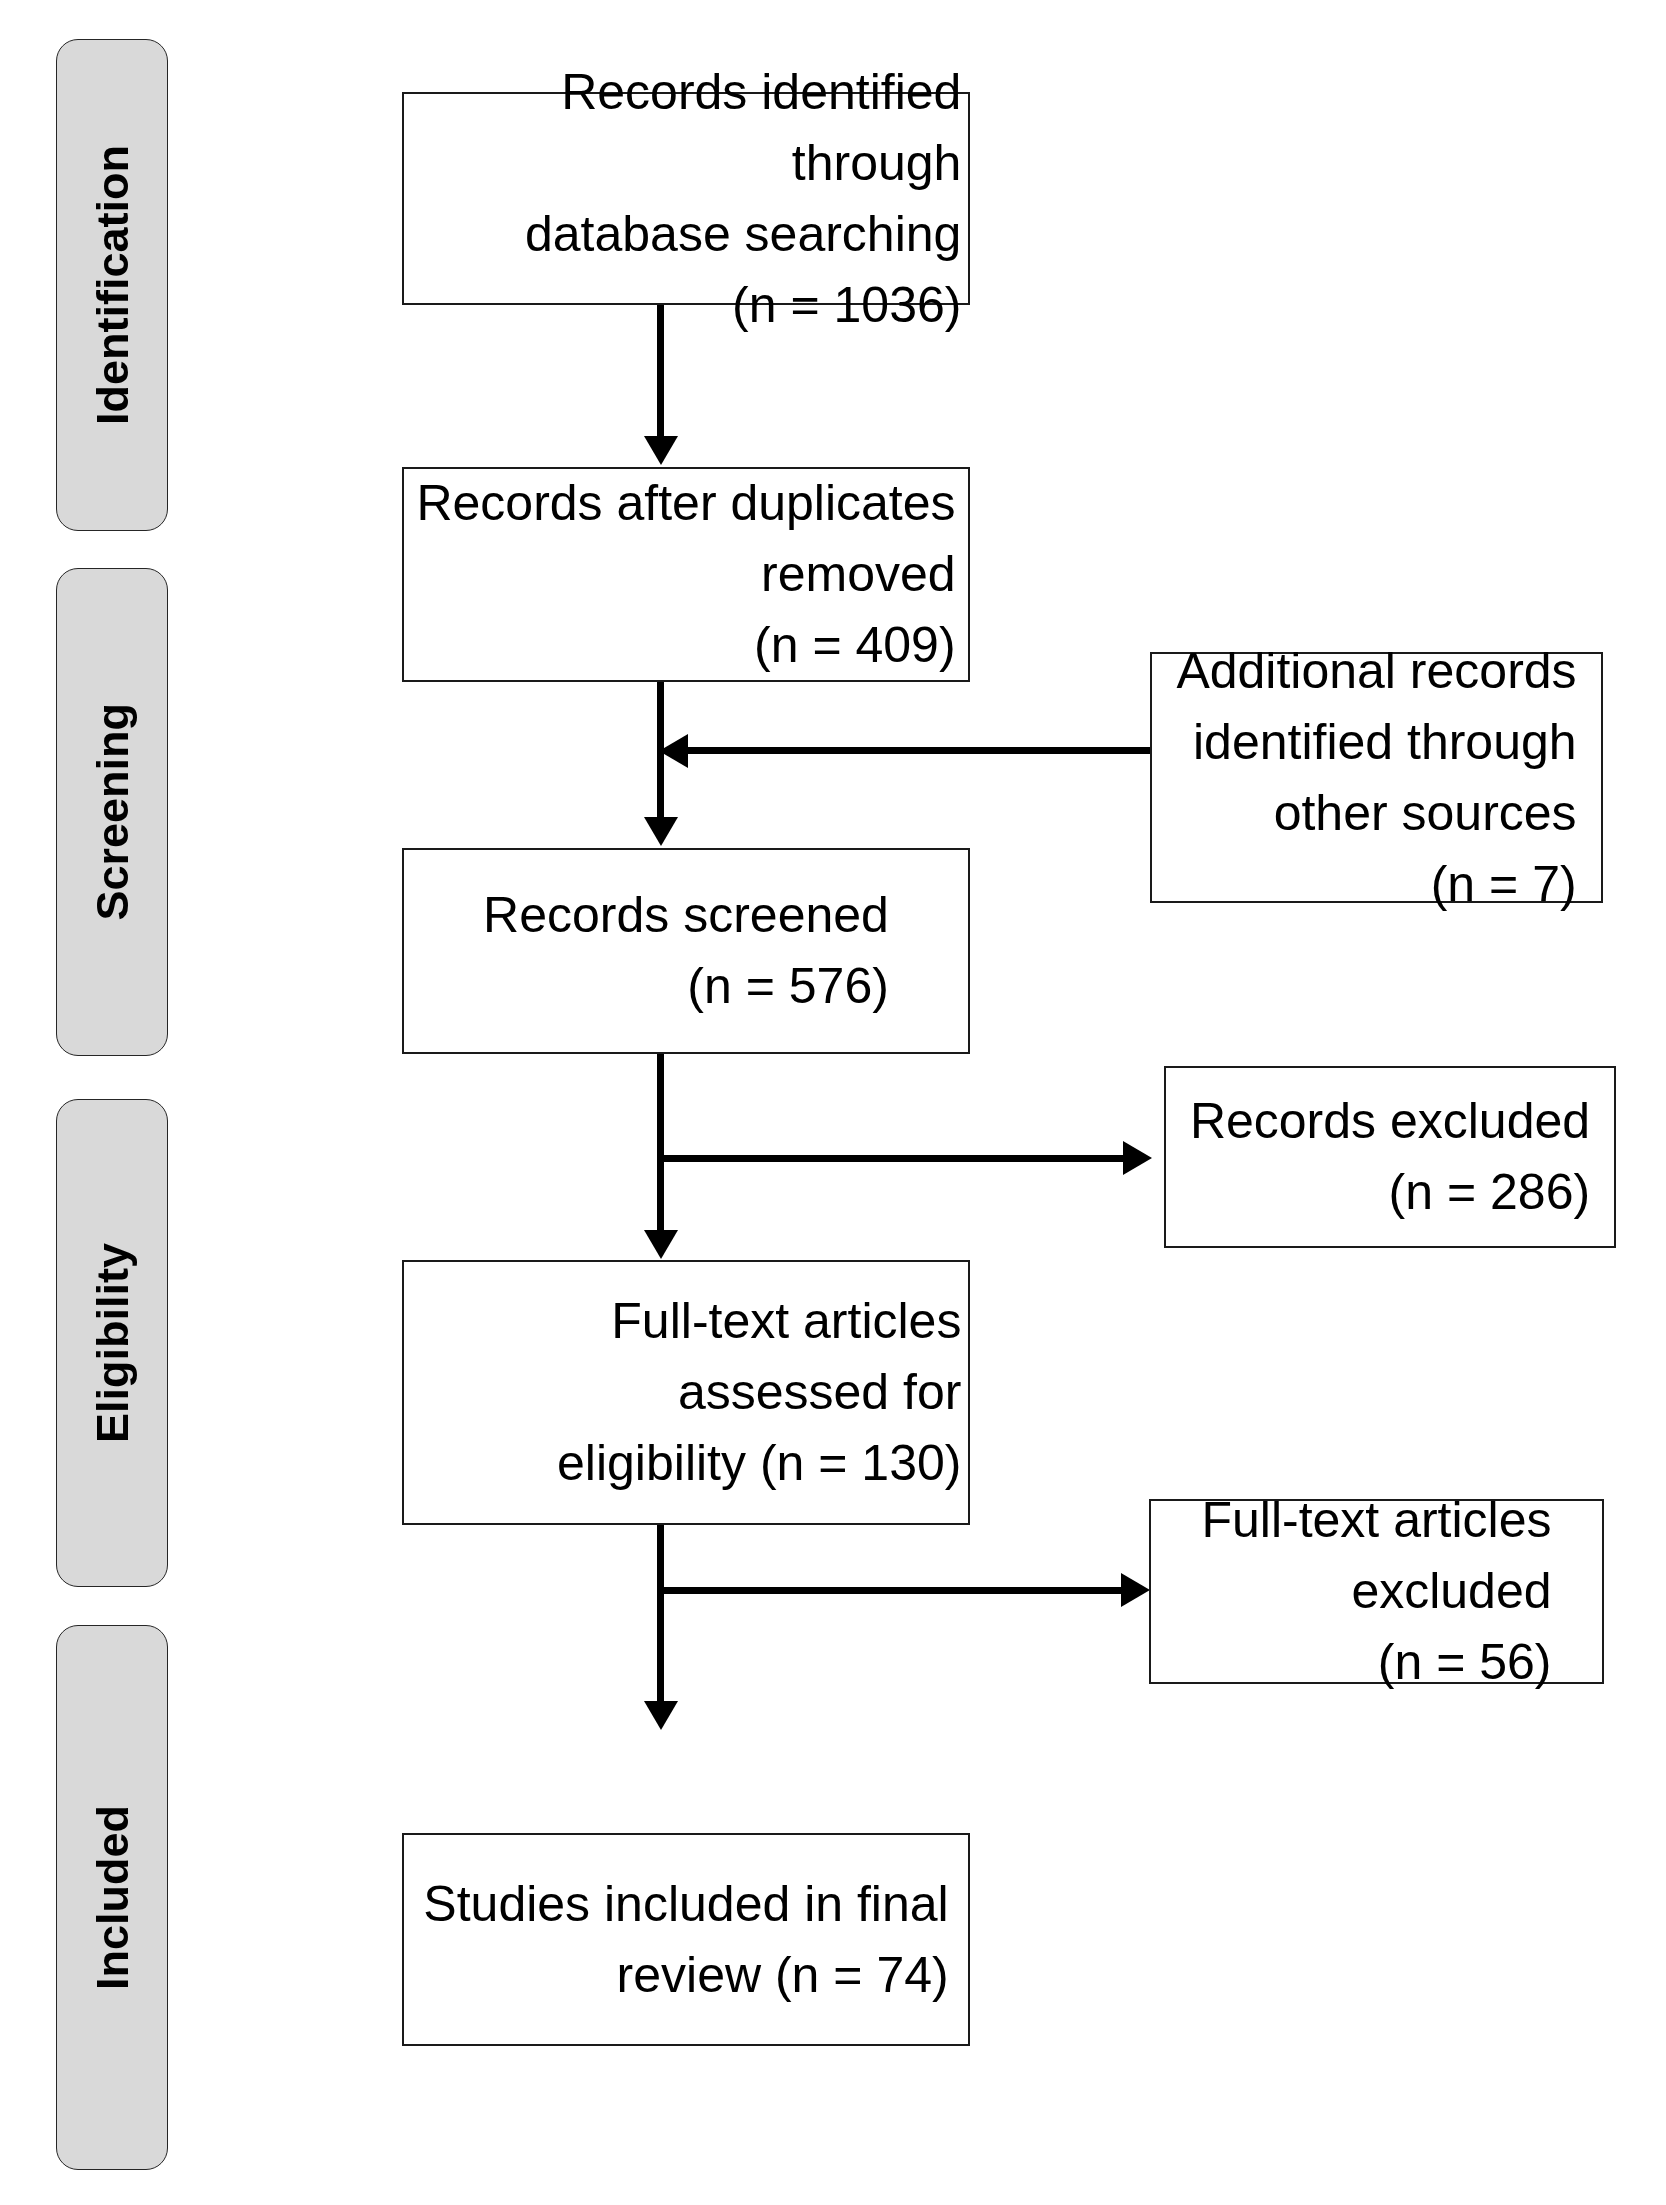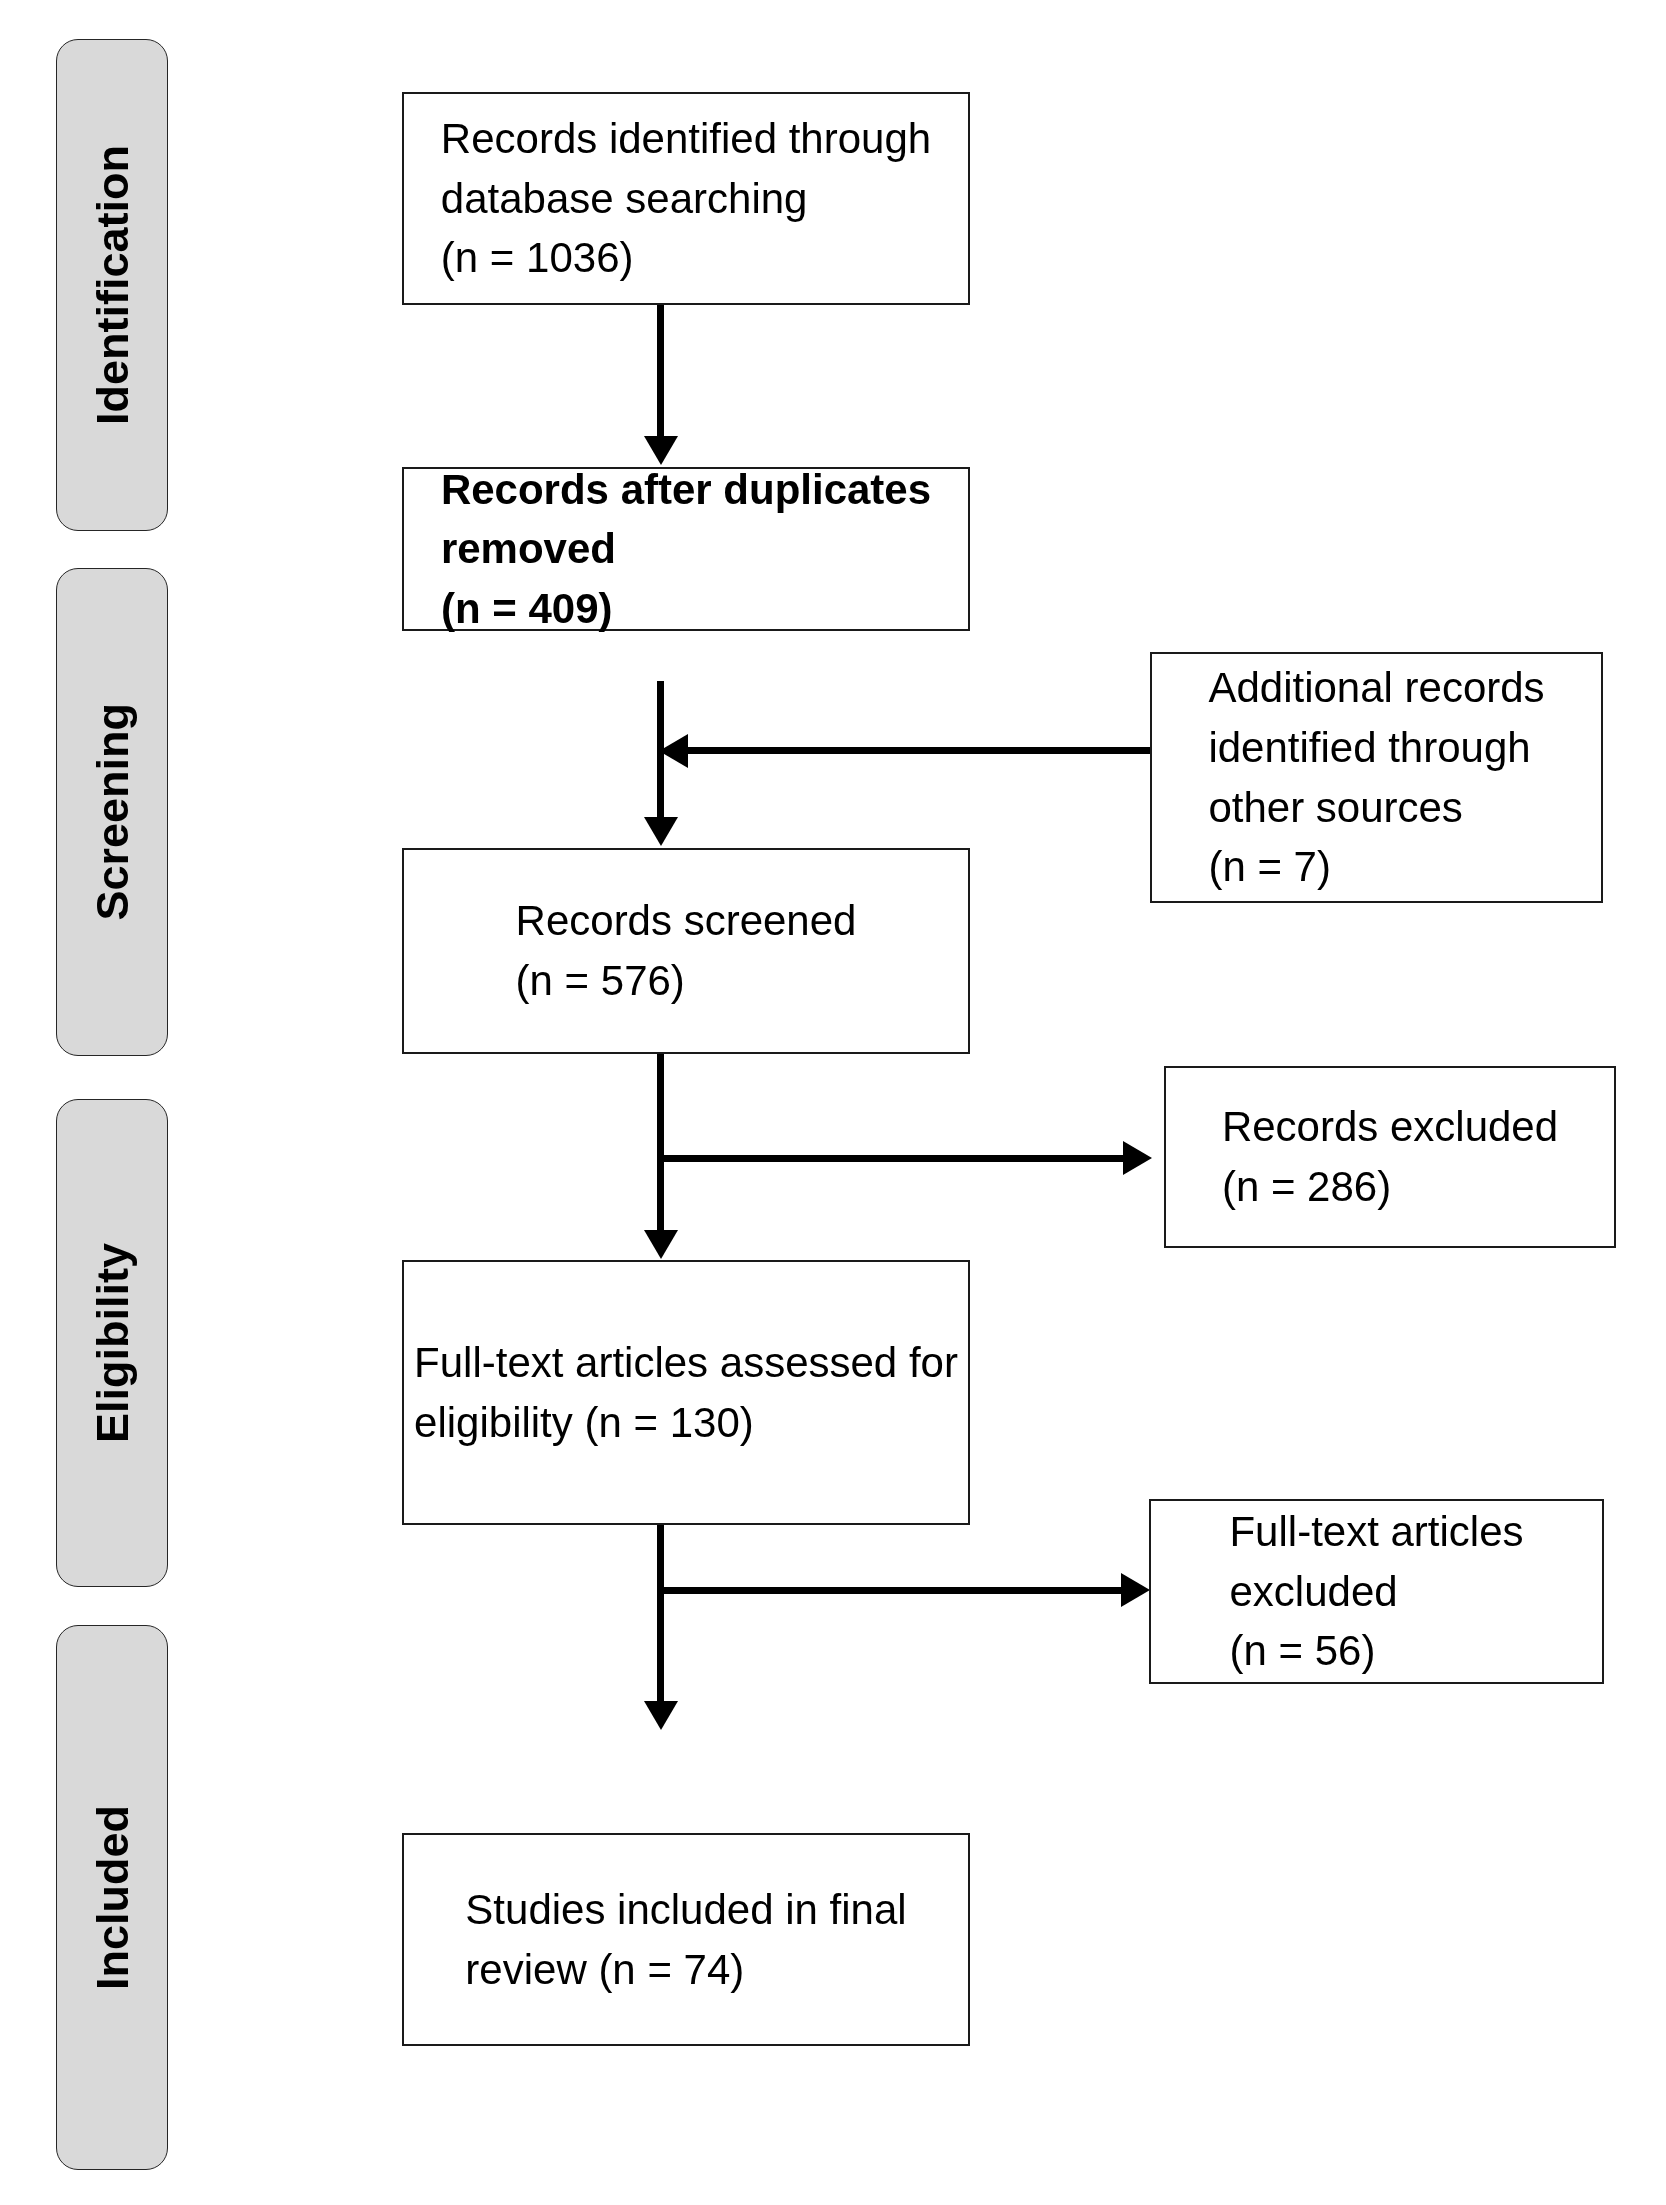--- a/index.html
+++ b/index.html
@@ -49,23 +49,23 @@
     position: absolute;
     background: #ffffff;
     border: 2.4px solid #1a1a1a;
     box-sizing: border-box;
     display: flex;
     align-items: center;
     justify-content: center;
     padding: 0 6.6px;
   }
   .flow-box-text {
-    font-size: 42px;
+    font-size: 50px;
     line-height: 1.42;
-    text-align: left;
+    text-align: right;
     color: #000000;
     white-space: pre-line;
   }
 
   
   .vline {
     position: absolute;
     background: #000000;
   }
   .hline {
@@ -139,21 +139,21 @@
 
   <div class="hline" style="left:657px; top:1587px; width:467px; height:6.6px;"></div>
   <div class="arrow-right" style="left:1121px; top:1573px;"></div>
 
   <div class="flow-box" style="left:402px; top:92px; width:568px; height:213px;">
     <span class="flow-box-text">Records identified through
 database searching
 (n = 1036)</span>
   </div>
 
-  <div class="flow-box" style="left:402px; top:467px; width:568px; height:164px;font-weight:bold;">
+  <div class="flow-box" style="left:402px; top:467px; width:568px; height:215px;">
     <span class="flow-box-text">Records after duplicates
 removed
 (n = 409)</span>
   </div>
 
   <div class="flow-box" style="left:1150px; top:620px; width:453px; height:251px;margin-top:32px;">
     <span class="flow-box-text">Additional records
 identified through
 other sources
 (n = 7)</span>

